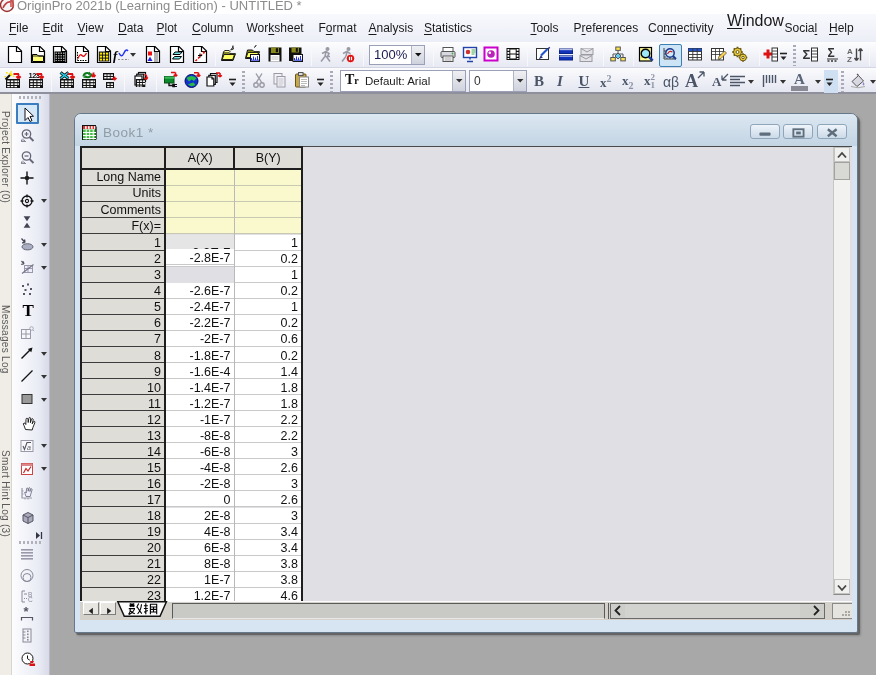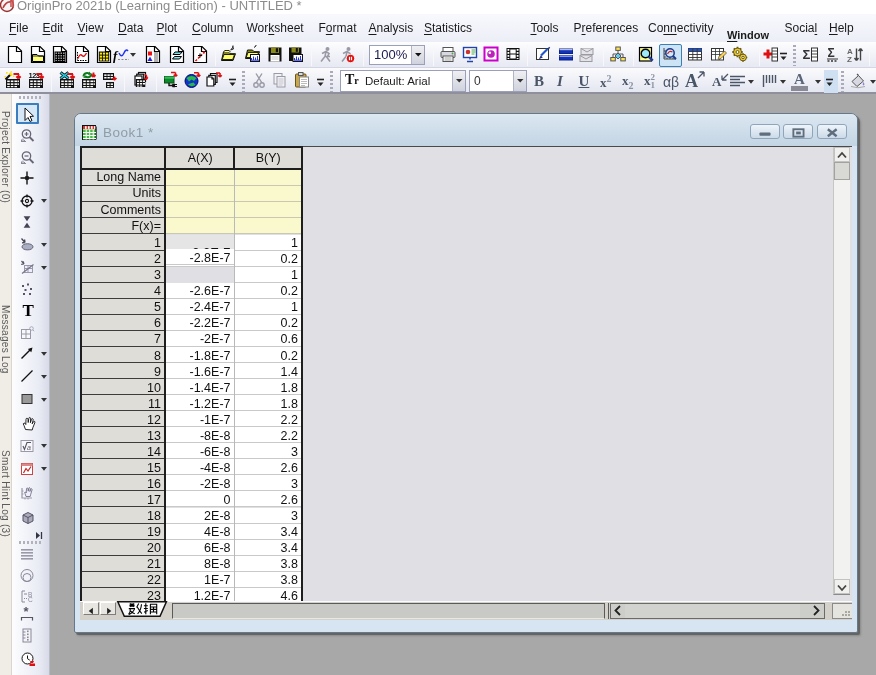--- a/index.html
+++ b/index.html
@@ -25,21 +25,21 @@
 <div class="abs" style="left:156.5px;top:21px;font-size:12px;color:#1a1a1a;"><u>P</u>lot</div>
 <div class="abs" style="left:192px;top:21px;font-size:12px;color:#1a1a1a;"><u>C</u>olumn</div>
 <div class="abs" style="left:246.5px;top:21px;font-size:12px;color:#1a1a1a;">Wor<u>k</u>sheet</div>
 <div class="abs" style="left:318.5px;top:21px;font-size:12px;color:#1a1a1a;">F<u>o</u>rmat</div>
 <div class="abs" style="left:368.5px;top:21px;font-size:12px;color:#1a1a1a;"><u>A</u>nalysis</div>
 <div class="abs" style="left:424px;top:21px;font-size:12px;color:#1a1a1a;"><u>S</u>tatistics</div>
 <div class="abs" style="left:485px;top:21px;font-size:12px;color:#1a1a1a;margin-top:31px;"><u>I</u>mage</div>
 <div class="abs" style="left:530.5px;top:21px;font-size:12px;color:#1a1a1a;"><u>T</u>ools</div>
 <div class="abs" style="left:573.5px;top:21px;font-size:12px;color:#1a1a1a;">P<u>r</u>eferences</div>
 <div class="abs" style="left:648px;top:21px;font-size:12px;color:#1a1a1a;">Co<u>nn</u>ectivity</div>
-<div class="abs" style="left:727px;top:29px;font-size:11px;color:#1a1a1a;font-weight:bold;"><u>W</u>indow</div>
+<div class="abs" style="left:727px;top:12px;font-size:16px;color:#1a1a1a;"><u>W</u>indow</div>
 <div class="abs" style="left:784.5px;top:21px;font-size:12px;color:#1a1a1a;">Socia<u>l</u></div>
 <div class="abs" style="left:829px;top:21px;font-size:12px;color:#1a1a1a;"><u>H</u>elp</div>
 <div class="abs" style="left:0;top:42px;width:876px;height:26px;background:linear-gradient(#fdfdfe,#e7e9f3);border-bottom:1px solid #d4d6e4;"></div>
 <div class="abs" style="left:0;top:68px;width:876px;height:26px;background:linear-gradient(#fbfbfd,#e4e6f1);border-bottom:2px solid #90909c;"></div>
 <svg class="ico" style="left:6px;top:45px" width="18" height="19" viewBox="0 0 18 19">
       <path d="M2.5 1.5 h8.5 l4.5 4.5 V17.5 H2.5z" fill="#fff" stroke="#000" stroke-width="1.2"></path>
       <path d="M10.5 1.5 v5 h5" fill="none" stroke="#000" stroke-width="1.2"></path>
     </svg>
 <svg class="ico" style="left:28.5px;top:45px" width="18" height="19" viewBox="0 0 18 19">
       <path d="M2.5 1.5 h8.5 l4.5 4.5 V17.5 H2.5z" fill="#fff" stroke="#000" stroke-width="1.2"></path>
@@ -750,21 +750,21 @@
 <div class="abs" style="left:0;top:168.9px;width:86px;height:16.05px;background:#dfddd8;border-bottom:1.5px solid #3c3c3c;font-size:12.5px;color:#111;text-align:right;padding:1.5px 5px 0 0;">6</div>
 <div class="abs" style="left:86px;top:168.9px;width:68.5px;height:16.05px;background:#fff;border-bottom:1px solid #c9c9c9;font-size:12.5px;color:#111;text-align:right;padding:1.5px 4px 0 0;">-2.2E-7</div>
 <div class="abs" style="left:154.5px;top:168.9px;width:67.5px;height:16.05px;background:#fff;border-bottom:1px solid #c9c9c9;font-size:12.5px;color:#111;text-align:right;padding:1.5px 4px 0 0;">0.2</div>
 <div class="abs" style="left:0;top:184.9px;width:86px;height:16.05px;background:#dfddd8;border-bottom:1.5px solid #3c3c3c;font-size:12.5px;color:#111;text-align:right;padding:1.5px 5px 0 0;">7</div>
 <div class="abs" style="left:86px;top:184.9px;width:68.5px;height:16.05px;background:#fff;border-bottom:1px solid #c9c9c9;font-size:12.5px;color:#111;text-align:right;padding:1.5px 4px 0 0;">-2E-7</div>
 <div class="abs" style="left:154.5px;top:184.9px;width:67.5px;height:16.05px;background:#fff;border-bottom:1px solid #c9c9c9;font-size:12.5px;color:#111;text-align:right;padding:1.5px 4px 0 0;">0.6</div>
 <div class="abs" style="left:0;top:201.0px;width:86px;height:16.05px;background:#dfddd8;border-bottom:1.5px solid #3c3c3c;font-size:12.5px;color:#111;text-align:right;padding:1.5px 5px 0 0;">8</div>
 <div class="abs" style="left:86px;top:201.0px;width:68.5px;height:16.05px;background:#fff;border-bottom:1px solid #c9c9c9;font-size:12.5px;color:#111;text-align:right;padding:1.5px 4px 0 0;">-1.8E-7</div>
 <div class="abs" style="left:154.5px;top:201.0px;width:67.5px;height:16.05px;background:#fff;border-bottom:1px solid #c9c9c9;font-size:12.5px;color:#111;text-align:right;padding:1.5px 4px 0 0;">0.2</div>
 <div class="abs" style="left:0;top:217.0px;width:86px;height:16.05px;background:#dfddd8;border-bottom:1.5px solid #3c3c3c;font-size:12.5px;color:#111;text-align:right;padding:1.5px 5px 0 0;">9</div>
-<div class="abs" style="left:86px;top:217.0px;width:68.5px;height:16.05px;background:#fff;border-bottom:1px solid #c9c9c9;font-size:12.5px;color:#111;text-align:right;padding:1.5px 4px 0 0;">-1.6E-7</div>
+<div class="abs" style="left:86px;top:217.0px;width:68.5px;height:16.05px;background:#fff;border-bottom:1px solid #c9c9c9;font-size:12.5px;color:#111;text-align:right;padding:1.5px 4px 0 0;">-1.6E-4</div>
 <div class="abs" style="left:154.5px;top:217.0px;width:67.5px;height:16.05px;background:#fff;border-bottom:1px solid #c9c9c9;font-size:12.5px;color:#111;text-align:right;padding:1.5px 4px 0 0;">1.4</div>
 <div class="abs" style="left:0;top:233.1px;width:86px;height:16.05px;background:#dfddd8;border-bottom:1.5px solid #3c3c3c;font-size:12.5px;color:#111;text-align:right;padding:1.5px 5px 0 0;">10</div>
 <div class="abs" style="left:86px;top:233.1px;width:68.5px;height:16.05px;background:#fff;border-bottom:1px solid #c9c9c9;font-size:12.5px;color:#111;text-align:right;padding:1.5px 4px 0 0;">-1.4E-7</div>
 <div class="abs" style="left:154.5px;top:233.1px;width:67.5px;height:16.05px;background:#fff;border-bottom:1px solid #c9c9c9;font-size:12.5px;color:#111;text-align:right;padding:1.5px 4px 0 0;">1.8</div>
 <div class="abs" style="left:0;top:249.1px;width:86px;height:16.05px;background:#dfddd8;border-bottom:1.5px solid #3c3c3c;font-size:12.5px;color:#111;text-align:right;padding:1.5px 5px 0 0;">11</div>
 <div class="abs" style="left:86px;top:249.1px;width:68.5px;height:16.05px;background:#fff;border-bottom:1px solid #c9c9c9;font-size:12.5px;color:#111;text-align:right;padding:1.5px 4px 0 0;">-1.2E-7</div>
 <div class="abs" style="left:154.5px;top:249.1px;width:67.5px;height:16.05px;background:#fff;border-bottom:1px solid #c9c9c9;font-size:12.5px;color:#111;text-align:right;padding:1.5px 4px 0 0;">1.8</div>
 <div class="abs" style="left:0;top:265.2px;width:86px;height:16.05px;background:#dfddd8;border-bottom:1.5px solid #3c3c3c;font-size:12.5px;color:#111;text-align:right;padding:1.5px 5px 0 0;">12</div>
 <div class="abs" style="left:86px;top:265.2px;width:68.5px;height:16.05px;background:#fff;border-bottom:1px solid #c9c9c9;font-size:12.5px;color:#111;text-align:right;padding:1.5px 4px 0 0;">-1E-7</div>
 <div class="abs" style="left:154.5px;top:265.2px;width:67.5px;height:16.05px;background:#fff;border-bottom:1px solid #c9c9c9;font-size:12.5px;color:#111;text-align:right;padding:1.5px 4px 0 0;">2.2</div>

